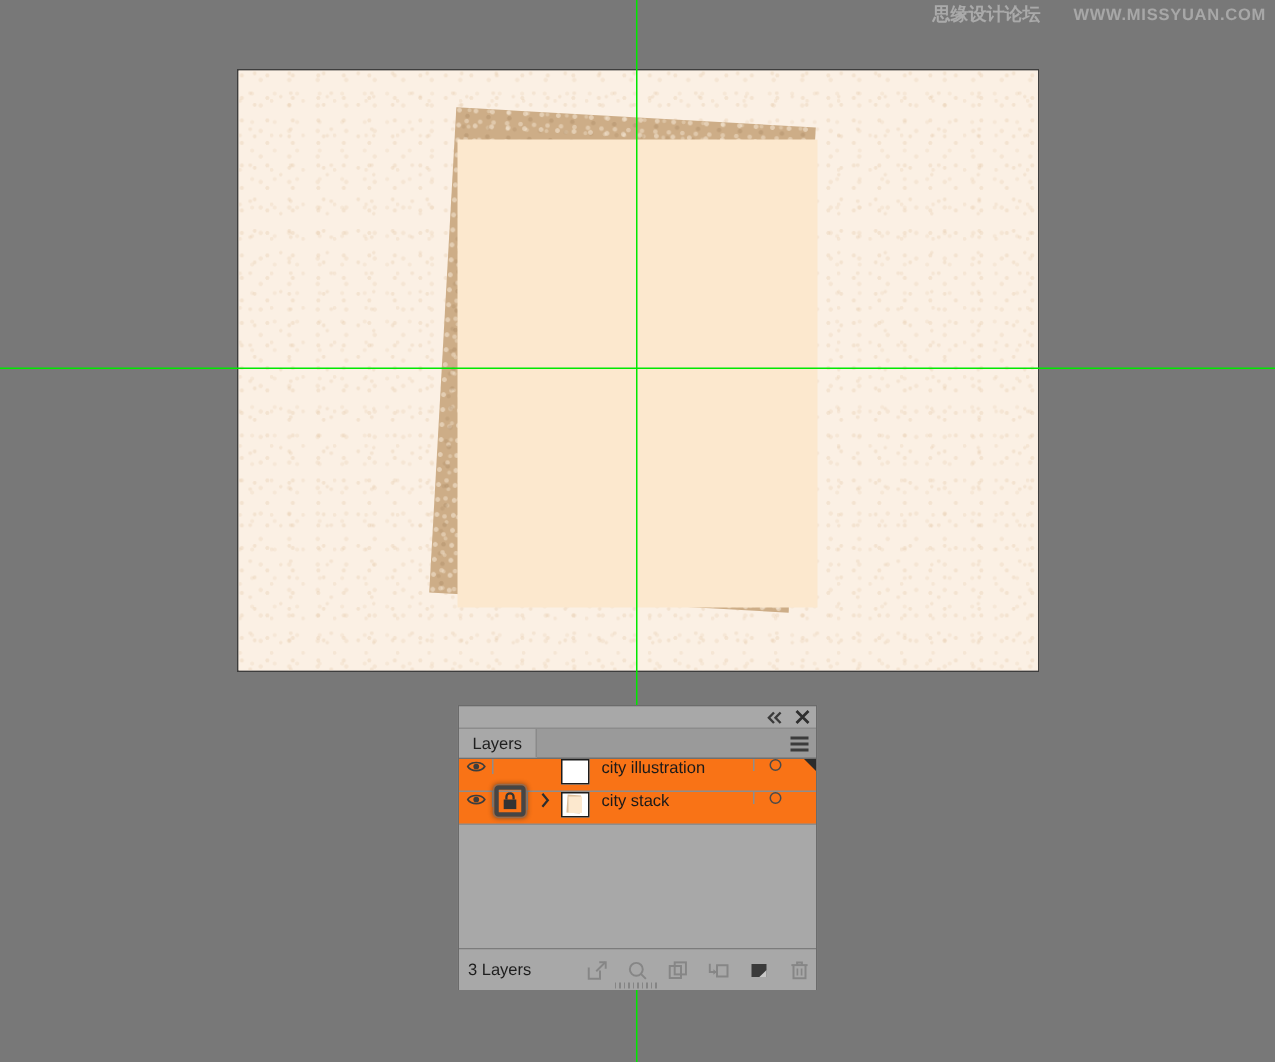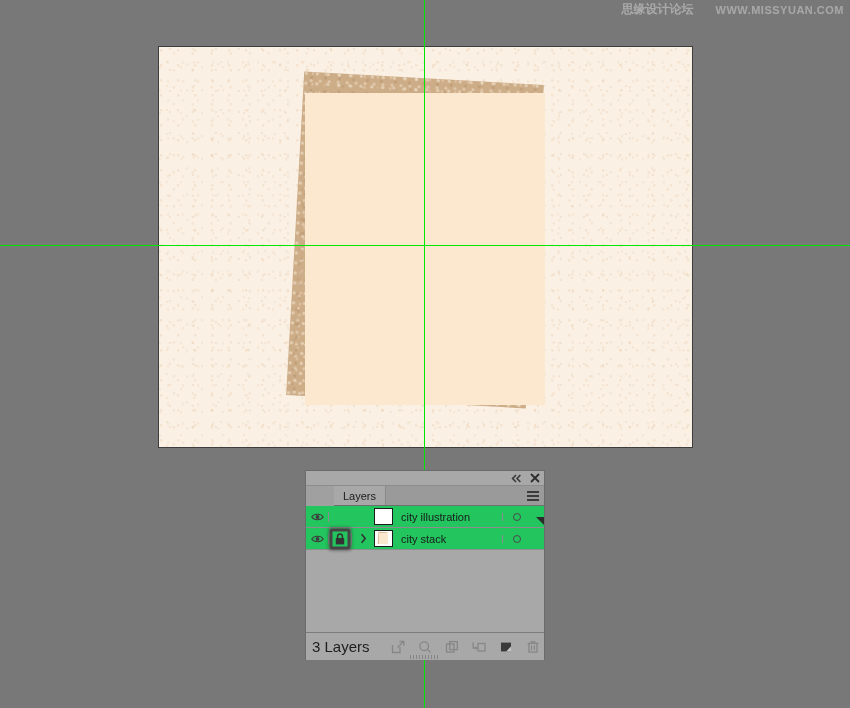--- a/index.html
+++ b/index.html
@@ -150,21 +150,20 @@
   }
   .tb-btn svg { display: block; }
 
   .panel-tabbar {
     position: relative;
     height: 19px;
     background: #9a9a9a;
     border-bottom: 1px solid #6f6f6f;
     display: flex;
     align-items: stretch;
-    margin-left: 28px;
   }
   .tab {
     padding: 0 9px;
     display: flex;
     align-items: center;
     background: #a8a8a8;
     font-size: 11px;
     color: #202020;
     cursor: pointer;
     border-right: 1px solid #8a8a8a;
@@ -189,23 +188,23 @@
   .layer-list {
     position: relative;
     background: #a8a8a8;
     height: 126px;
     border-bottom: 1px solid #7c7c7c;
     overflow: hidden;
   }
   .layer-row {
     position: relative;
     display: flex;
-    align-items: center;
+    align-items: flex-start;
     height: 21px;
-    background: #22c55e;
+    background: #f97316;
     border-bottom: 1px solid #8d8d8d;
   }
   .cell-eye {
     width: 22px;
     display: flex;
     align-items: center;
     justify-content: center;
     border-right: 1px solid #8d8d8d;
     cursor: pointer;
   }
@@ -319,21 +318,21 @@
   }
 
   .panel-footer {
     position: relative;
     height: 27px;
     background: #a8a8a8;
     display: flex;
     align-items: center;
   }
   .footer-count {
-    font-size: 15px;
+    font-size: 11px;
     color: #1d1d1d;
     padding-left: 6px;
     white-space: nowrap;
   }
   .footer-icons {
     position: absolute;
     right: 4px;
     top: 0;
     height: 27px;
     display: flex;

